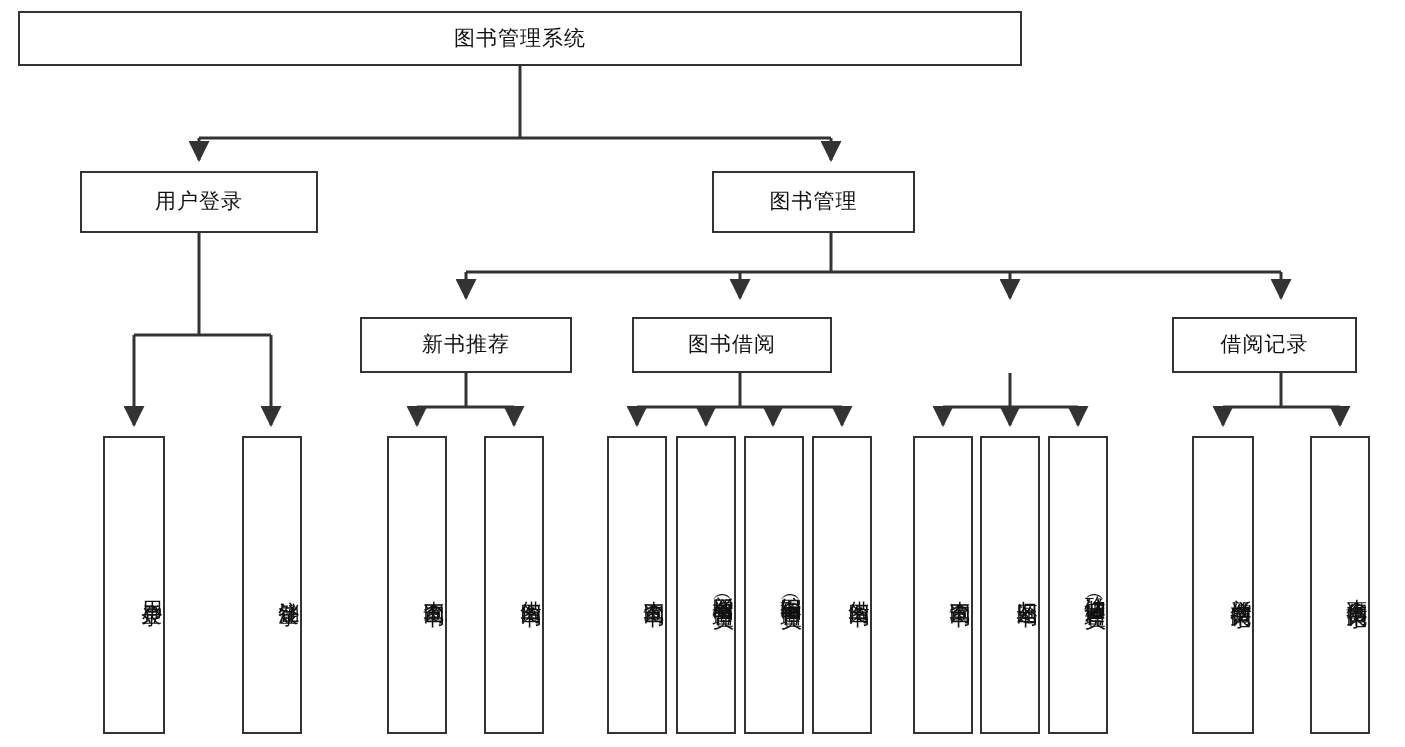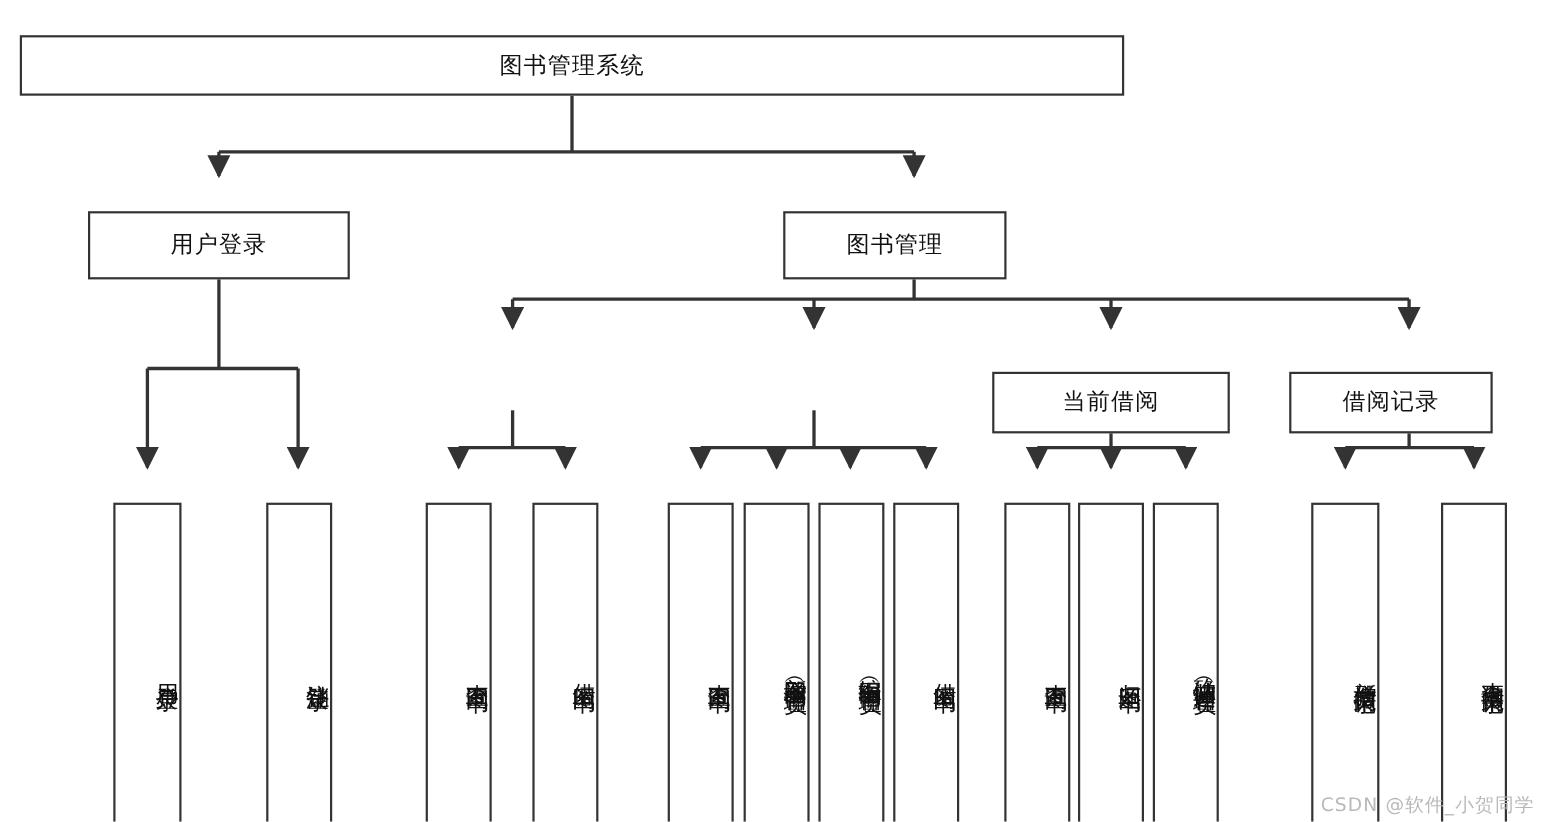--- a/index.html
+++ b/index.html
@@ -18,21 +18,20 @@
   .node{
     position:absolute;
     box-sizing:border-box;
     background:#ffffff;
     border:2px solid #333333;
     display:flex;
     align-items:center;
     justify-content:center;
     text-align:center;
     color:#111111;
-    margin-top:21px;
   }
   .node.h{
     font-size:21px;
     letter-spacing:1px;
     line-height:1.2;
   }
   .node.v{
     writing-mode:vertical-rl;
     text-orientation:upright;
     font-size:21px;
@@ -117,21 +116,22 @@
       <path d="M 1223 407 L 1223 425" marker-end="url(#arrow)"></path>
       <path d="M 1340 407 L 1340 425" marker-end="url(#arrow)"></path>
     </g>
   </svg>
 
   <div class="node h" style="left:18px;top:11px;width:1004px;height:55px;">图书管理系统</div>
 
   <div class="node h" style="left:80px;top:171px;width:238px;height:62px;">用户登录</div>
   <div class="node h" style="left:712px;top:171px;width:203px;height:62px;">图书管理</div>
 
-  <div class="node h" style="left:902px;top:317px;width:216px;height:56px;">当前借阅</div>
+  <div class="node h" style="left:360px;top:317px;width:212px;height:56px;">新书推荐</div>
+  <div class="node h" style="left:632px;top:317px;width:200px;height:56px;">图书借阅</div>
   <div class="node h" style="left:1172px;top:317px;width:185px;height:56px;">借阅记录</div>
 
   <div class="node v" style="left:103px;top:436px;width:62px;height:298px;">
     <span>用户登录</span>
   </div>
   <div class="node v" style="left:242px;top:436px;width:60px;height:298px;">
     <span>注销登录</span>
   </div>
 
   <div class="node v" style="left:387px;top:436px;width:60px;height:298px;">
@@ -164,15 +164,14 @@
     <span>确认归还（管理员）</span>
   </div>
 
   <div class="node v" style="left:1192px;top:436px;width:62px;height:298px;">
     <span>新增借阅记录</span>
   </div>
   <div class="node v" style="left:1310px;top:436px;width:60px;height:298px;">
     <span>查询借阅记录</span>
   </div>
 
-  <div class="watermark">CSDN @软件_小贺同学</div>
 
 </div>
 
 </body></html>

